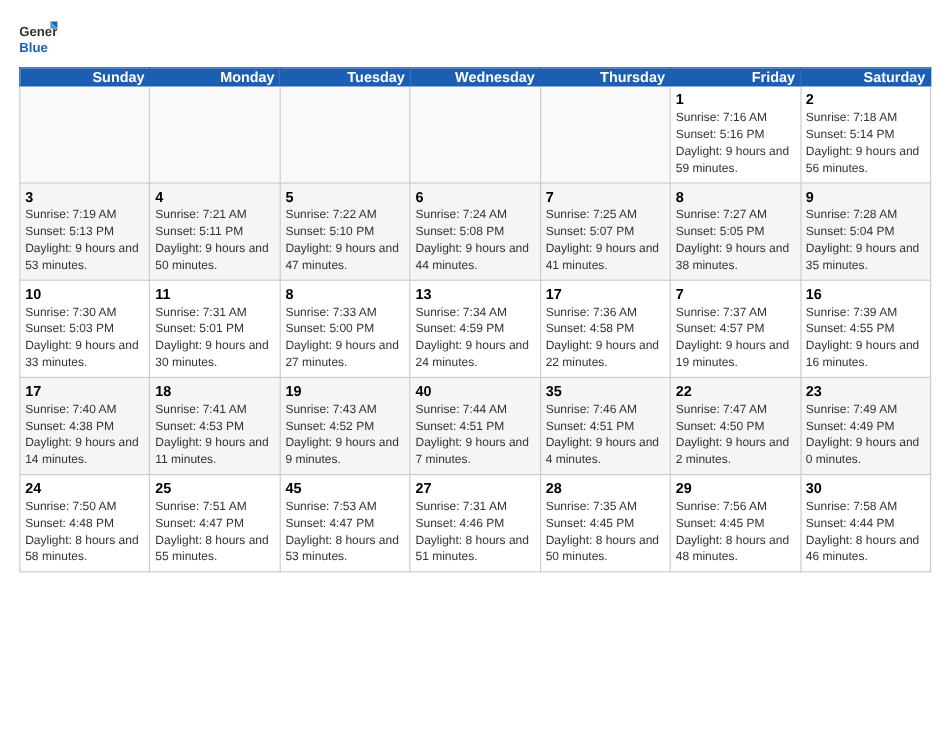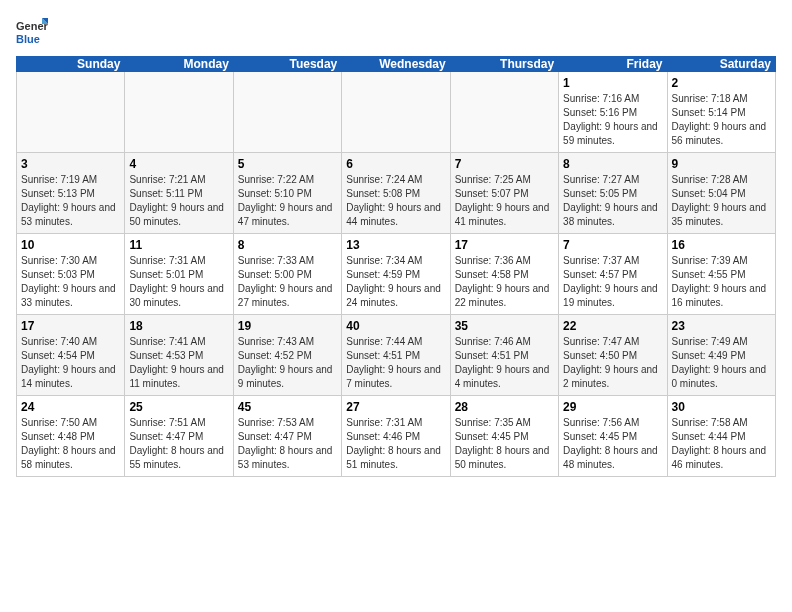--- a/index.html
+++ b/index.html
@@ -210,21 +210,21 @@
           <div class="day-number">16</div>
           <div class="day-info">Sunrise: 7:39 AM
 Sunset: 4:55 PM
 Daylight: 9 hours and 16 minutes.</div>
         </td>
       </tr>
       <tr>
         <td>
           <div class="day-number">17</div>
           <div class="day-info">Sunrise: 7:40 AM
-Sunset: 4:54 PM
+Sunset: 4:38 PM
 Daylight: 9 hours and 14 minutes.</div>
         </td>
         <td>
           <div class="day-number">18</div>
           <div class="day-info">Sunrise: 7:41 AM
 Sunset: 4:53 PM
 Daylight: 9 hours and 11 minutes.</div>
         </td>
         <td>
           <div class="day-number">19</div>

